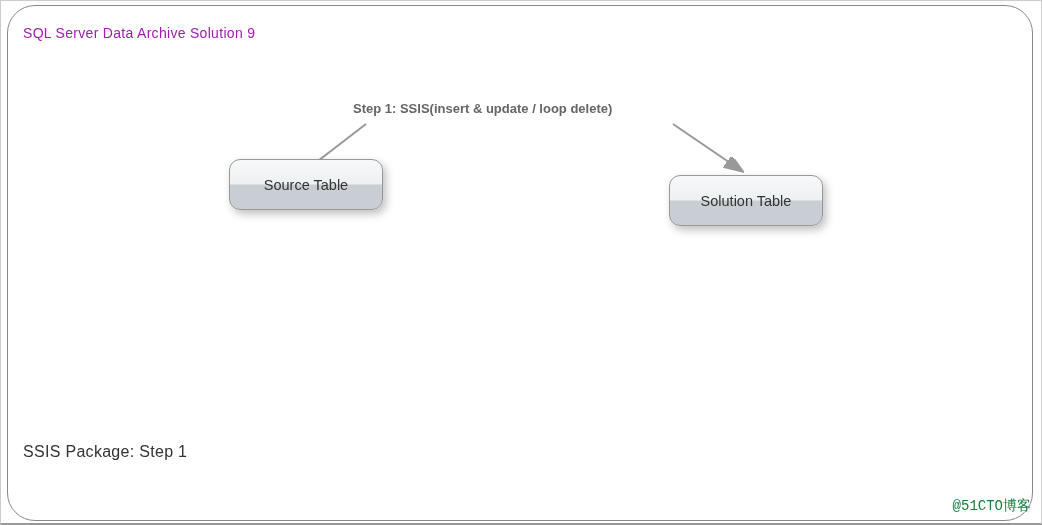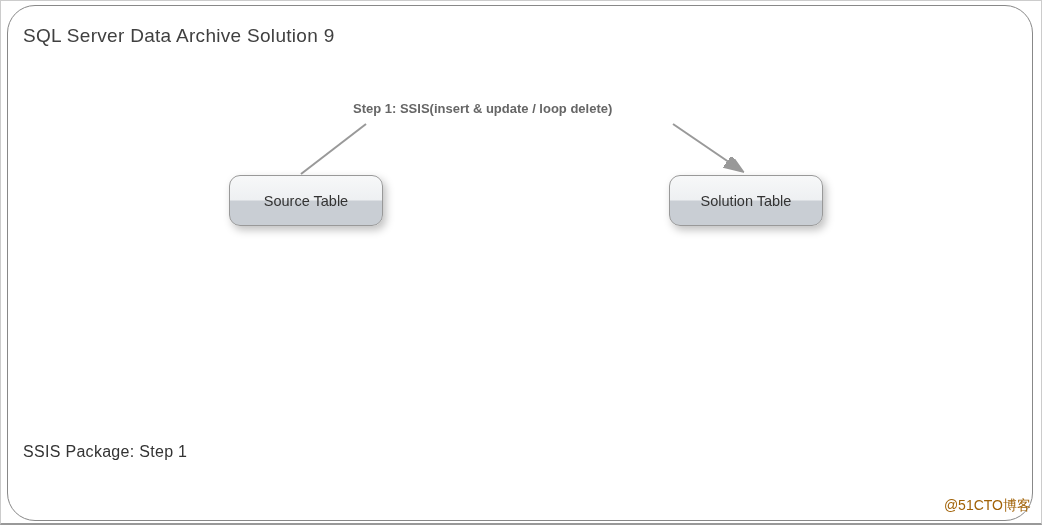--- a/index.html
+++ b/index.html
@@ -18,22 +18,22 @@
       top: 4px;
       width: 1026px;
       height: 516px;
       border: 1.5px solid #888;
       border-radius: 28px;
     }
     .title {
       position: absolute;
       left: 22px;
       top: 24px;
-      font-size: 19px;
-      color: #404040;
+      font-size: 14px;
+      color: #a21caf;
       letter-spacing: 0.3px;
       text-align: center;
     }
     .step-label {
       position: absolute;
       left: 352px;
       top: 100px;
       font-size: 13px;
       color: #666;
       font-weight: bold;
@@ -45,43 +45,43 @@
       border-radius: 11px;
       border: 1px solid #999;
       background: linear-gradient(to bottom, #f7f8f9 0%, #eef0f2 48%, #c9ced4 52%, #c9ced4 100%);
       display: flex;
       align-items: center;
       justify-content: center;
       font-size: 14.5px;
       color: #333;
       box-shadow: 3px 4px 8px rgba(0,0,0,0.25);
     }
-    .node.source { left: 228px; top: 174px; }
+    .node.source { left: 228px; top: 158px; }
     .node.archive { left: 668px; top: 174px; }
     .arrow {
       position: absolute;
       stroke: #999;
       stroke-width: 2;
       fill: none;
     }
     .footer-label {
       position: absolute;
       left: 22px;
       top: 442px;
       font-size: 16px;
       color: #333;
       letter-spacing: 0.3px;
     }
     .watermark {
       position: absolute;
       right: 10px;
       bottom: 8px;
       font-size: 14px;
-      color: #a16207;
-      font-family: Liberation Sans, sans-serif;
+      color: #15803d;
+      font-family: Liberation Mono, monospace;
     }
   </style>
 </head>
 <body>
 
 <div class="frame"></div>
 
 <div class="title">SQL Server Data Archive Solution  9</div>
 
 <div class="step-label">Step 1:  SSIS(insert &amp; update / loop delete)</div>

